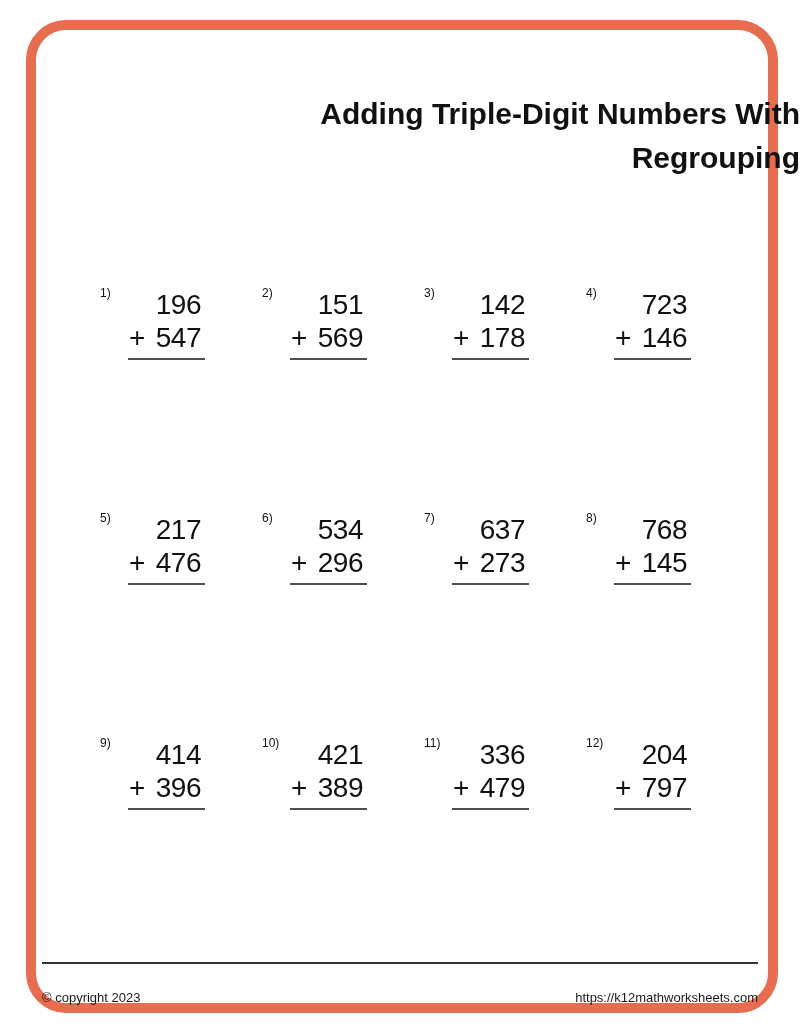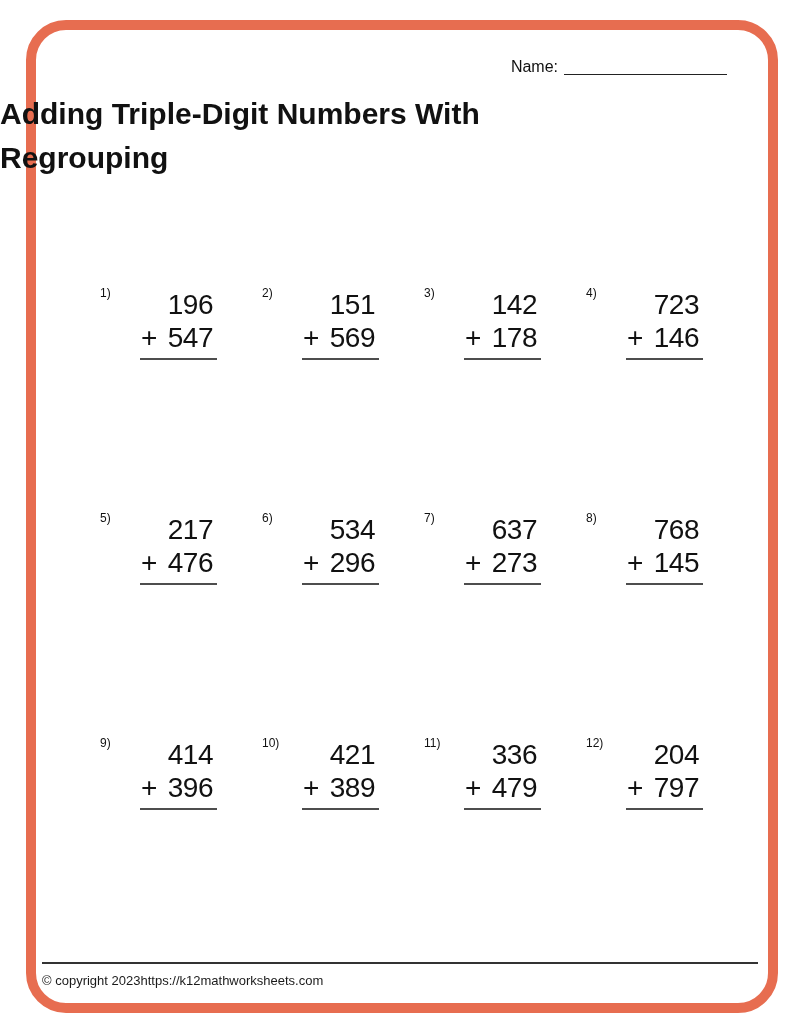--- a/index.html
+++ b/index.html
@@ -31,21 +31,21 @@
   .name-label { font-size: 16px; line-height: 20px; }
   .name-line {
     width: 163px; height: 2px;
     border-bottom: 1.5px solid #222222;
     margin-bottom: 2px;
   }
   .title {
     position: absolute;
     top: 92px; left: 0;
     width: 100%;
-    text-align: left;
+    text-align: right;
     font-weight: bold;
     font-size: 30px;
     line-height: 44px;
   }
   .instruction {
     position: absolute;
     top: 215px; left: 100px;
     font-size: 15px;
   }
   .grid {
@@ -55,56 +55,53 @@
     grid-template-columns: repeat(4, 162px);
     grid-auto-rows: 225px;
   }
   .problem { position: relative; }
   .p-label {
     position: absolute;
     left: 0; top: 6px;
     font-size: 12px;
   }
   .p-body {
-    margin-left: 40px;
+    margin-left: 28px;
     width: 77px;
     padding-top: 8px;
   }
   .p-top, .p-bottom { font-size: 28px; line-height: 33px; letter-spacing: -0.5px; }
   .p-top { text-align: right; padding-right: 4px; }
   .p-bottom {
     display: flex;
     justify-content: space-between;
     align-items: baseline;
     padding: 0 4px 4px 1px;
     border-bottom: 2px solid #4d4d4d;
   }
   .footer {
     position: absolute;
     left: 42px; top: 962px;
     width: 716px;
     border-top: 2px solid #333333;
-    padding-top: 9px;
+    padding-top: 26px;
     display: flex;
+    justify-content: space-between;
     align-items: baseline;
     font-size: 13px;
     color: #1a1a1a;
   }
 </style>
 </head>
 <body>
 
 <div class="page">
 
   <div class="frame"></div>
 
-  <div class="name-row">
-    <span class="name-label">Name:</span>
-    <span class="name-line"></span>
-  </div>
 
   <div class="title">
     <div>Adding Triple-Digit Numbers With</div>
     <div>Regrouping</div>
   </div>
 
 
   <div class="grid">
   <div class="problem">
     <span class="p-label">1)</span>

